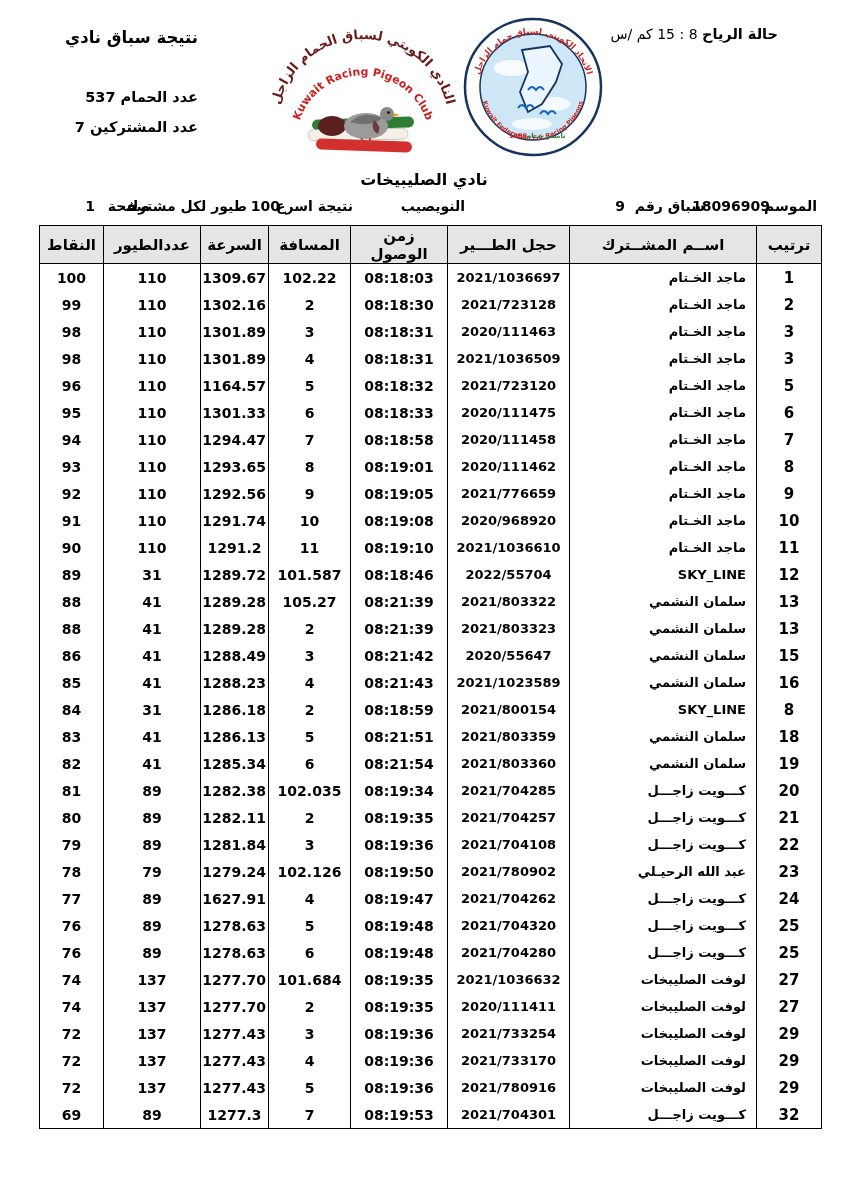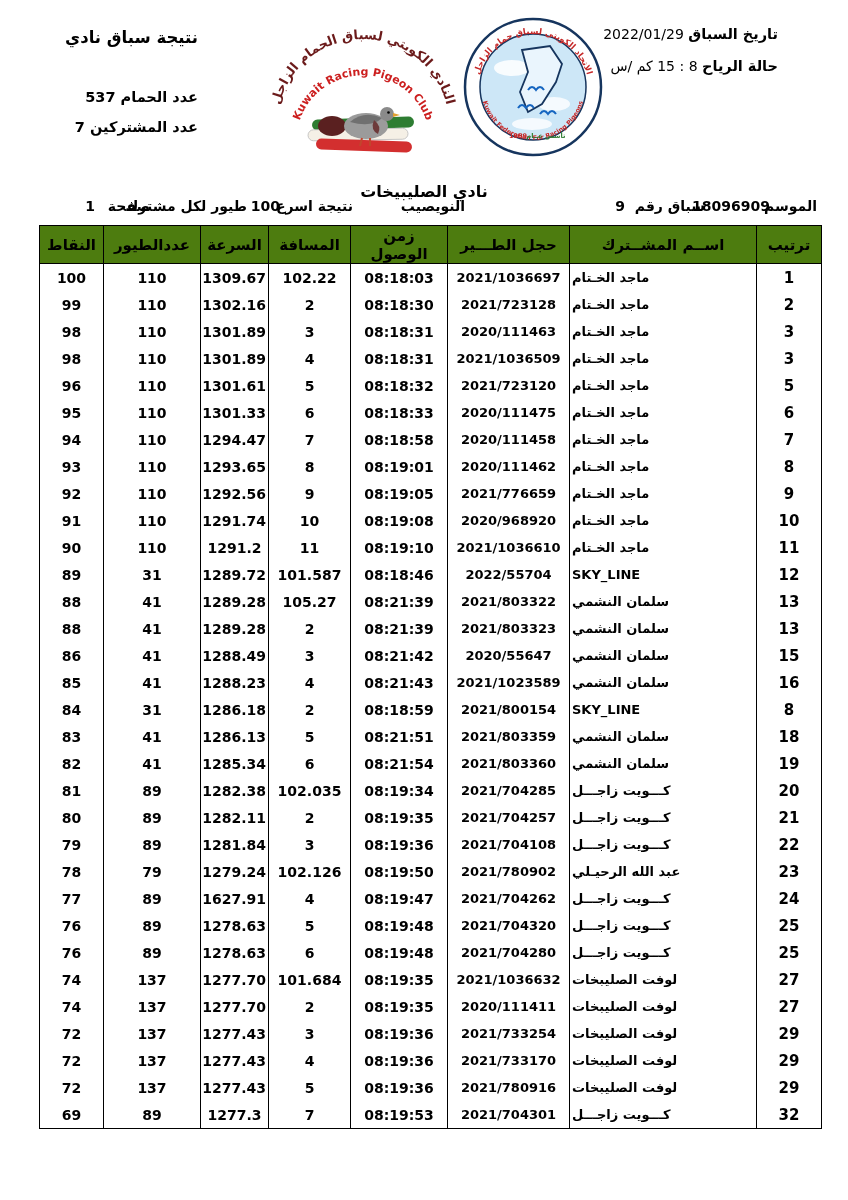--- a/index.html
+++ b/index.html
@@ -16,50 +16,46 @@
   
   .left-panel { position:absolute; top:28px; right:650px; width:200px; text-align:right; }
   .left-panel .doc-title { font-size:16.5px; font-weight:bold; margin-bottom:42px; white-space:nowrap; }
   .left-panel .count-line { font-size:14.5px; font-weight:bold; height:30px; white-space:nowrap; }
 
   
   .club-logo { position:absolute; top:26px; right:392px; width:186px; height:140px; }
   .fed-logo  { position:absolute; top:16px; right:244px; width:142px; height:142px; }
 
   .club-title { position:absolute; top:170px; left:0; width:100%; text-align:center;
-                font-size:16px; font-weight:bold;margin-top:12px; }
+                font-size:16px; font-weight:bold; }
 
   
   .season-row { position:absolute; top:198px; left:0; width:100%; height:24px;
                 font-size:14px; font-weight:bold; }
   .season-row span { position:absolute; top:0; white-space:nowrap; }
 
   
   table.results { position:absolute; top:225px; right:26px; width:782px;
                   border-collapse:collapse; table-layout:fixed; border:1px solid #000; }
-  .results th { background:#4d7c0f; border:1px solid #000; font-weight:bold;
+  .results th { background:#e5e5e5; border:1px solid #000; font-weight:bold;
                 font-size:15px; height:37px; padding:0 2px; text-align:center; }
   .results td { border-left:1px solid #000; border-right:1px solid #000; border-top:none; border-bottom:none;
                 height:27px; padding:0 2px; text-align:center; font-weight:bold;
                 font-size:14px; vertical-align:middle; }
   .results tbody tr:last-child td { border-bottom:1.5px solid #000; }
-  .results td.col-name { text-align:left; padding-right:10px; font-size:13px; }
+  .results td.col-name { text-align:right; padding-right:10px; font-size:13px; }
   .results td.col-ring { font-weight:bold; font-size:13px; }
   .results td.col-rank { font-size:15px; }
 </style>
 </head>
 <body>
 
 <div class="page">
 
   <div class="race-info">
-    <div class="line">
-      <span class="lbl">تاريخ السباق</span>
-      <span class="val">2022/01/29</span>
-    </div>
     <div class="line">
       <span class="lbl">حالة الرياح</span>
       <span class="val">8 : 15 كم /س</span>
     </div>
   </div>
 
   <div class="fed-logo">
     <svg width="142" height="142" viewBox="0 0 142 142">
       <defs>
         <path id="fedTop" d="M 15 74 A 56 56 0 0 1 127 74"></path>
@@ -206,21 +202,21 @@
           <td class="col-speed">1301.89</td>
           <td class="col-birds">110</td>
           <td class="col-points">98</td>
         </tr>
         <tr>
           <td class="col-rank">5</td>
           <td class="col-name">ماجد الخـتام</td>
           <td class="col-ring">2021/723120</td>
           <td class="col-time">08:18:32</td>
           <td class="col-dist">5</td>
-          <td class="col-speed">1301.61</td>
+          <td class="col-speed">1164.57</td>
           <td class="col-birds">110</td>
           <td class="col-points">96</td>
         </tr>
         <tr>
           <td class="col-rank">6</td>
           <td class="col-name">ماجد الخـتام</td>
           <td class="col-ring">2020/111475</td>
           <td class="col-time">08:18:33</td>
           <td class="col-dist">6</td>
           <td class="col-speed">1301.33</td>

